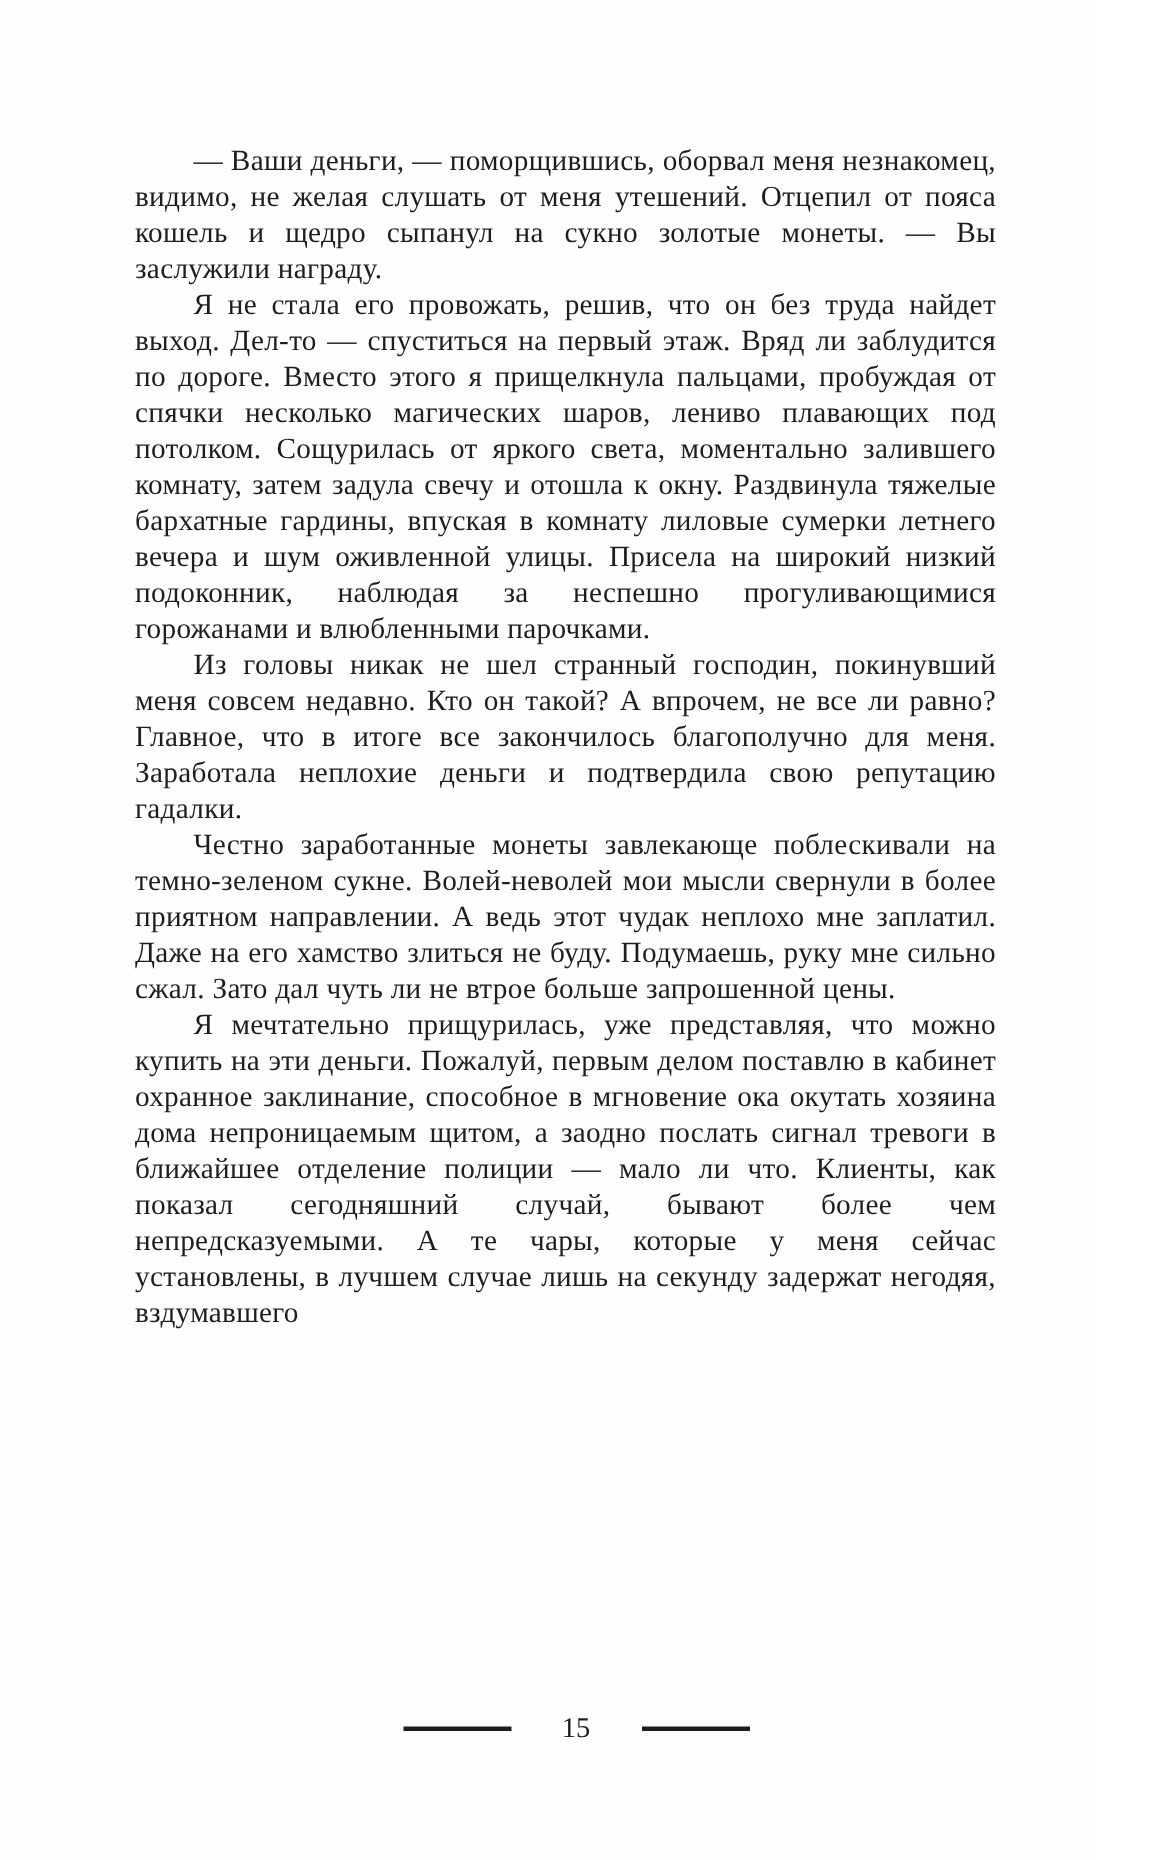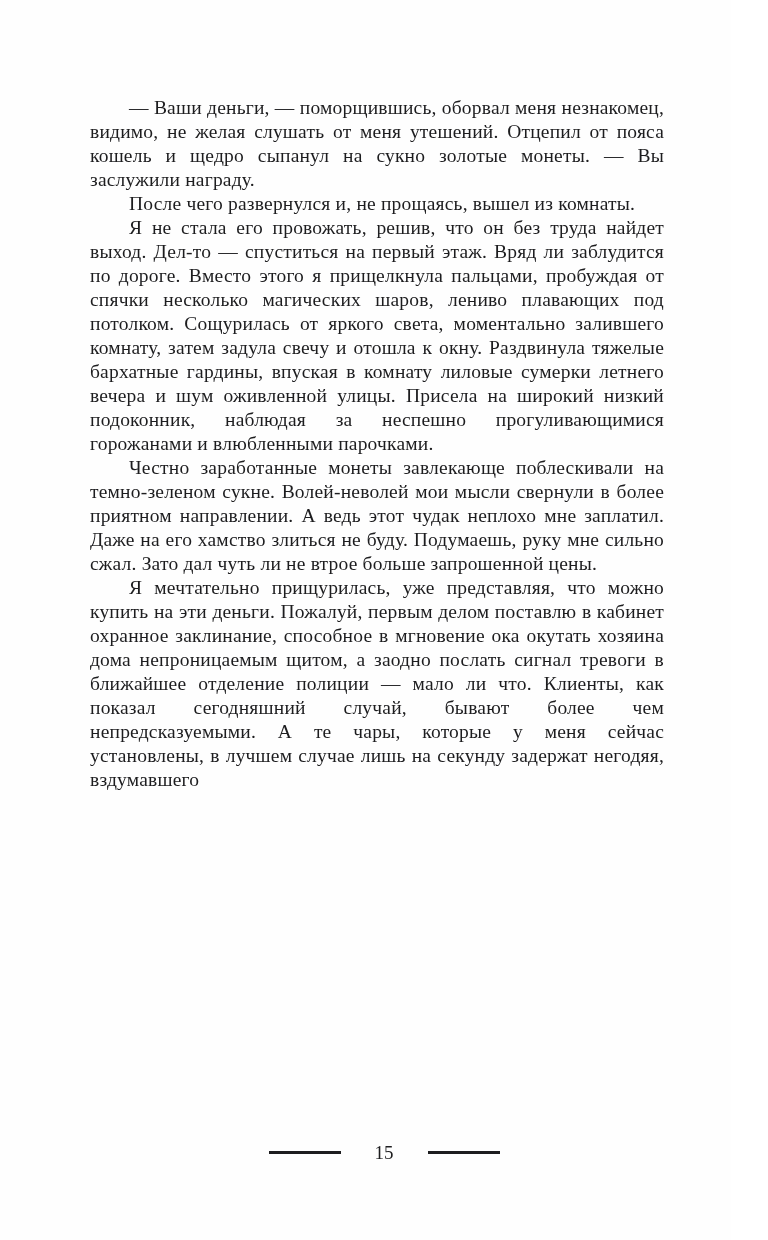--- a/index.html
+++ b/index.html
@@ -62,22 +62,22 @@
     line-height: 1;
   }
 </style>
 </head>
 <body>
 
 <div class="book-page">
 
   <div class="text-block">
     <p>— Ваши деньги, — поморщившись, оборвал меня незнакомец, видимо, не желая слушать от меня утешений. Отцепил от пояса кошель и щедро сыпанул на сукно золотые монеты. — Вы заслужили награду.</p>
-    <p>После чего развернулся и, не прощаясь, вышел из комнаты.</p>
     <p>Я не стала его провожать, решив, что он без труда найдет выход. Дел-то — спуститься на первый этаж. Вряд ли заблудится по дороге. Вместо этого я прищелкнула пальцами, пробуждая от спячки несколько магических шаров, лениво плавающих под потолком. Сощурилась от яркого света, моментально залившего комнату, затем задула свечу и отошла к окну. Раздвинула тяжелые бархатные гардины, впуская в комнату лиловые сумерки летнего вечера и шум оживленной улицы. Присела на широкий низкий подоконник, наблюдая за неспешно прогуливающимися горожанами и влюбленными парочками.</p>
+    <p>Из головы никак не шел странный господин, покинувший меня совсем недавно. Кто он такой? А впрочем, не все ли равно? Главное, что в итоге все закончилось благополучно для меня. Заработала неплохие деньги и подтвердила свою репутацию гадалки.</p>
     <p>Честно заработанные монеты завлекающе поблескивали на темно-зеленом сукне. Волей-неволей мои мысли свернули в более приятном направлении. А ведь этот чудак неплохо мне заплатил. Даже на его хамство злиться не буду. Подумаешь, руку мне сильно сжал. Зато дал чуть ли не втрое больше запрошенной цены.</p>
     <p>Я мечтательно прищурилась, уже представляя, что можно купить на эти деньги. Пожалуй, первым делом поставлю в кабинет охранное заклинание, способное в мгновение ока окутать хозяина дома непроницаемым щитом, а заодно послать сигнал тревоги в ближайшее отделение полиции — мало ли что. Клиенты, как показал сегодняшний случай, бывают более чем непредсказуемыми. А те чары, которые у меня сейчас установлены, в лучшем случае лишь на секунду задержат негодяя, вздумавшего</p>
   </div>
 
   <div class="page-footer">
     <span class="footer-rule"></span>
     <span class="page-number">15</span>
     <span class="footer-rule"></span>
   </div>
 

